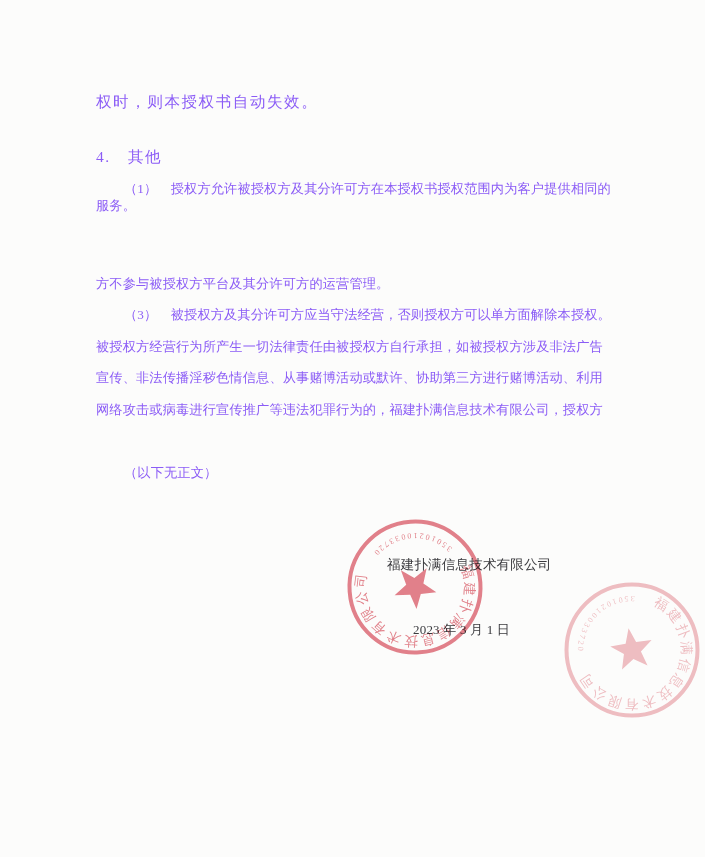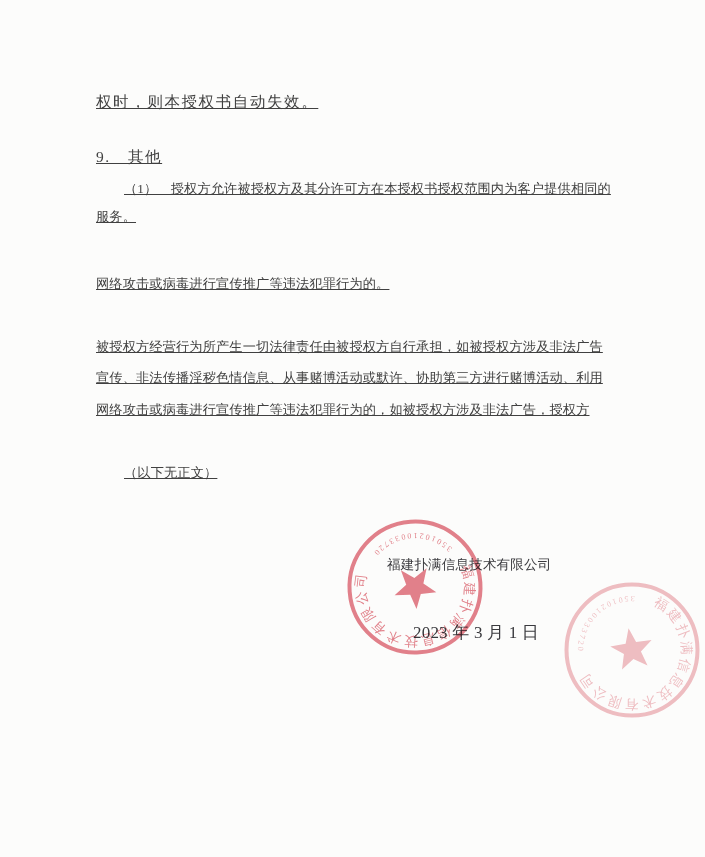--- a/index.html
+++ b/index.html
@@ -9,53 +9,53 @@
     background:#fcfcfb;
     overflow:hidden;
     font-family:"Liberation Serif","DejaVu Serif",serif;
   }
   .doc-line{
     position:absolute;
     left:96px;
     font-size:13.2px;
     letter-spacing:0.15px;
     line-height:18px;
-    color:#404040;
+    color:#8b5cf6;
     white-space:pre;
-    text-decoration:underline;
   }
   .doc-line.lead{font-size:15.5px;letter-spacing:1.6px;}
   .doc-line.ind{left:124px;}
   .sig-company{
     position:absolute;left:387px;top:556px;
     font-size:13.5px;letter-spacing:0.2px;color:#3a3a3e;white-space:pre;
   }
   .sig-date{
     position:absolute;left:413px;top:621px;
-    font-size:17px;letter-spacing:0.2px;color:#3a3a3e;white-space:pre;
+    font-size:13px;letter-spacing:0.2px;color:#3a3a3e;white-space:pre;
   }
   .seal{position:absolute;mix-blend-mode:multiply;pointer-events:none;}
   .seal svg{display:block;}
   .seal-main{left:345px;top:517px;width:140px;height:140px;transform:rotate(176deg);opacity:0.78;}
   .seal-secondary{left:562px;top:580px;width:140px;height:140px;transform:rotate(135deg);opacity:0.40;}
   .seal text{font-family:"Liberation Serif","DejaVu Serif",serif;}
 </style>
 </head>
 <body>
 
 <div class="page">
 
   <div class="doc-line lead" style="top:93px">权时，则本授权书自动失效。</div>
-  <div class="doc-line lead" style="top:148px">9.　其他</div>
+  <div class="doc-line lead" style="top:148px">4.　其他</div>
   <div class="doc-line ind" style="top:180px">（1）　授权方允许被授权方及其分许可方在本授权书授权范围内为客户提供相同的</div>
-  <div class="doc-line" style="top:208px">服务。</div>
-  <div class="doc-line" style="top:275px">网络攻击或病毒进行宣传推广等违法犯罪行为的。</div>
+  <div class="doc-line" style="top:197px">服务。</div>
+  <div class="doc-line" style="top:275px">方不参与被授权方平台及其分许可方的运营管理。</div>
+  <div class="doc-line ind" style="top:306px">（3）　被授权方及其分许可方应当守法经营，否则授权方可以单方面解除本授权。</div>
   <div class="doc-line" style="top:369px">宣传、非法传播淫秽色情信息、从事赌博活动或默许、协助第三方进行赌博活动、利用</div>
   <div class="doc-line" style="top:338px">被授权方经营行为所产生一切法律责任由被授权方自行承担，如被授权方涉及非法广告</div>
-  <div class="doc-line" style="top:401px">网络攻击或病毒进行宣传推广等违法犯罪行为的，如被授权方涉及非法广告，授权方</div>
+  <div class="doc-line" style="top:401px">网络攻击或病毒进行宣传推广等违法犯罪行为的，福建扑满信息技术有限公司，授权方</div>
   <div class="doc-line ind" style="top:464px">（以下无正文）</div>
 
   <div class="sig-company">福建扑满信息技术有限公司</div>
   <div class="sig-date">2023 年 3 月 1 日</div>
 
   <div class="seal seal-main">
     <svg viewBox="0 0 140 140" width="140" height="140" aria-hidden="true">
       <defs>
         <path id="sealNamePath1" d="M 23 87.1 A 50 50 0 1 1 117 87.1" fill="none"></path>
         <path id="sealNumPath1" d="M 28.6 104.7 A 54 54 0 0 0 111.4 104.7" fill="none"></path>

